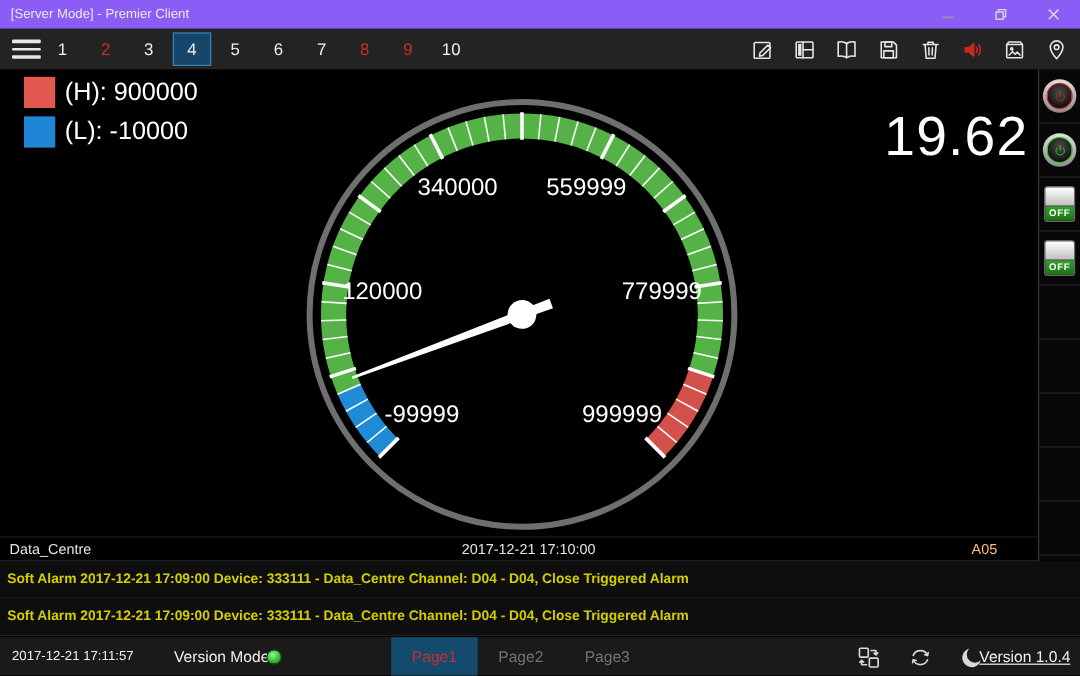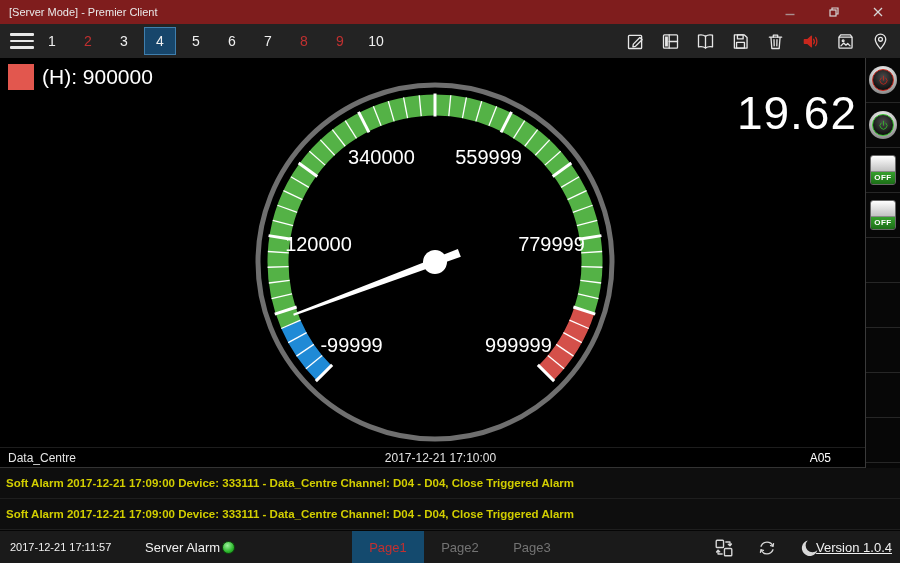--- a/index.html
+++ b/index.html
@@ -1,48 +1,48 @@
 <!DOCTYPE html>
 <html><head>
 <meta charset="utf-8">
 <style>
   * { margin:0; padding:0; box-sizing:border-box; }
   html,body { width:900px; height:563px; background:#000; font-family:"Liberation Sans", sans-serif; overflow:hidden; }
   .app { position:relative; width:900px; height:563px; background:#000; }
 
   
-  .titlebar { position:absolute; left:0; top:0; width:900px; height:24px; background:#7f1d1d; }
+  .titlebar { position:absolute; left:0; top:0; width:900px; height:24px; background:#8b5cf6; }
   .title-text { position:absolute; left:9px; top:0; line-height:24px; font-size:11px; color:#eaeaea; }
   .win-btns { position:absolute; right:0; top:0; height:24px; display:flex; }
   .win-btn { width:44px; height:24px; display:flex; align-items:center; justify-content:center; }
 
   
   .toolbar { position:absolute; left:0; top:24px; width:900px; height:34px; background:#232323; }
   .hamburger { position:absolute; left:10px; top:9px; width:24px; height:16px; display:flex; flex-direction:column; justify-content:space-between; }
   .hamburger div { height:2.6px; background:#e8e8e8; border-radius:1px; }
   .tbnums { position:absolute; left:34px; top:0; height:34px; display:flex; align-items:center; }
   .tbnum { width:36px; height:34px; display:flex; align-items:center; justify-content:center; }
   .tbnum .box { min-width:30px; height:28px; display:flex; align-items:center; justify-content:center; font-size:14px; color:#f0f0f0; }
   .tbnum.alert .box { color:#c03030; }
   .tbnum.selected .box { background:#17466b; border:1.5px solid #3f7fae; width:32px; }
   .tbicons { position:absolute; right:2px; top:0; height:34px; display:flex; align-items:center; }
   .tbicon { width:35px; height:34px; display:flex; align-items:center; justify-content:center; }
 
   
   .main { position:absolute; left:0; top:58px; width:865px; height:410px; background:#000; }
-  .legend { position:absolute; left:8px; top:6px; }
+  .legend { position:absolute; left:20px; top:6px; }
   .legend-row { display:flex; align-items:center; margin-bottom:7px; }
   .swatch { width:26px; height:26px; margin-right:8px; }
   .legend-label { font-size:21px; color:#fff; }
   .big-value { position:absolute; right:8px; top:-4px; font-size:46px; color:#fff; letter-spacing:1px;margin-top:32px; }
   #gauge-svg { position:absolute; left:235px; top:4px; }
   .info-row { position:absolute; left:0; bottom:0; width:865px; height:21px; border-top:1px solid #1d1d1d; border-bottom:1px solid #333; }
   .info-device { position:absolute; left:8px; line-height:20px; font-size:12px; color:#e4e4e4; }
   .info-time { position:absolute; left:0; right:0; text-align:center; line-height:20px; font-size:12px; color:#e4e4e4;padding-left:16px; }
-  .info-chan { position:absolute; right:34px; line-height:20px; font-size:12px; color:#ffffff; }
+  .info-chan { position:absolute; right:34px; line-height:20px; font-size:12px; color:#fdba74; }
 
   
   .sidebar { position:absolute; left:865px; top:58px; width:35px; height:410px; background:#070707; border-left:1px solid #3a3a3a; }
   .cell { width:34px; height:45px; border-bottom:1px solid #262626; display:flex; align-items:center; justify-content:center; }
   .power-btn { width:28px; height:28px; border-radius:50%; background:radial-gradient(circle at 50% 30%, #ffffff, #c8c8c8 45%, #6e6e6e 95%); display:flex; align-items:center; justify-content:center; }
   .power-inner { width:22px; height:22px; border-radius:50%; background:radial-gradient(circle at 50% 35%, #4a4a4a, #111 75%); display:flex; align-items:center; justify-content:center; }
   .power-inner.red { border:1.5px solid #c8281e; }
   .power-inner.green { border:1.5px solid #35c02c; }
   .toggle { width:26px; height:30px; border:1px solid #666; border-radius:3px; overflow:hidden; background:#222; }
   .toggle-handle { height:16px; background:linear-gradient(180deg,#ffffff,#c2c2c2); border-bottom:1px solid #8a8a8a; }
@@ -51,21 +51,21 @@
   
   .alarms { position:absolute; left:0; top:468px; width:900px; height:62px; background:#0b0b0b; display:flex; flex-direction:column; }
   .alarm-row { flex:1; display:flex; align-items:center; padding-left:6px; border-bottom:1px solid #1e1e1e; background:#0e0e0e; font-size:11.5px; font-weight:600; white-space:nowrap; }
 
   
   .statusbar { position:absolute; left:0; top:530px; width:900px; height:33px; background:#1a1a1a; border-top:1px solid #050505; }
   .sb-clock { position:absolute; left:10px; line-height:33px; font-size:11px; color:#f0f0f0; }
   .sb-mode { position:absolute; left:145px; line-height:33px; font-size:13px; color:#f0f0f0; }
   .sb-dot { position:absolute; left:222px; top:10px; width:13px; height:13px; border-radius:50%;
             background:radial-gradient(circle at 40% 32%, #9df29d, #2eb82e 60%, #157a15); border:1px solid #0d4d0d; }
-  .sb-tabs { position:absolute; left:352px; top:0; height:33px; display:flex; }
+  .sb-tabs { position:absolute; left:326px; top:0; height:33px; display:flex; }
   .sb-tab { width:72px; height:33px; display:flex; align-items:center; justify-content:center; font-size:13px; color:#737373; }
   .sb-tab.selected { background:#144a6e; color:#c23030; }
   .sb-icons { position:absolute; right:78px; top:0; height:33px; width:110px; display:flex; justify-content:space-between; align-items:center; }
   .sb-icon { width:24px; height:24px; display:flex; align-items:center; justify-content:center; }
   .sb-version { position:absolute; right:8px; line-height:33px; font-size:13px; color:#f0f0f0;text-decoration:underline; }
 </style>
 </head>
 <body>
 
 <div class="app">
@@ -190,20 +190,24 @@
           </svg>
         </div>
       </div>
   </div>
 
   <div class="main">
     <div class="legend">
       <div class="legend-row">
         <div class="swatch" id="swatch-high" style="background: rgb(226, 87, 78);"></div>
         <div class="legend-label">(H): 900000</div>
+      </div>
+      <div class="legend-row">
+        <div class="swatch" id="swatch-low" style="background: rgb(31, 134, 214);"></div>
+        <div class="legend-label">(L): -10000</div>
       </div>
     </div>
     <div class="big-value">19.62</div>
     <svg id="gauge-svg" width="400" height="400" viewBox="0 0 400 400">
         <circle cx="200" cy="200" r="177" fill="none" stroke="#6f6f6f" stroke-width="5"></circle>
         <path d="M 88.98 311.02 A 157 157 0 0 1 55.91 262.35" stroke="#1f8ad6" stroke-width="21" fill="none"></path>
         <path d="M 55.91 262.35 A 157 157 0 1 1 349.32 248.52" stroke="#54b246" stroke-width="21" fill="none"></path>
         <path d="M 349.32 248.52 A 157 157 0 0 1 311.02 311.02" stroke="#d4504a" stroke-width="21" fill="none"></path>
         <line x1="97.12" y1="302.88" x2="80.85" y2="319.15" stroke="#fff" stroke-width="3"></line>
         <line x1="87.12" y1="293.38" x2="70.94" y2="306.77" stroke="#fff" stroke-width="1.3"></line>
@@ -314,21 +318,21 @@
       <div class="cell"></div>
     </div>
 
   <div class="alarms" id="alarms">
       <div class="alarm-row" style="color: rgb(210, 206, 0);">Soft Alarm 2017-12-21 17:09:00 Device: 333111 - Data_Centre Channel: D04 - D04, Close Triggered Alarm</div>
       <div class="alarm-row" style="color: rgb(210, 206, 0);">Soft Alarm 2017-12-21 17:09:00 Device: 333111 - Data_Centre Channel: D04 - D04, Close Triggered Alarm</div>
     </div>
 
   <div class="statusbar">
     <div class="sb-clock">2017-12-21 17:11:57</div>
-    <div class="sb-mode">Server Alarm</div>
+    <div class="sb-mode">Version Mode</div>
     <div class="sb-dot"></div>
     <div class="sb-tabs" id="sbtabs">
         <div class="sb-tab selected">Page1</div>
         <div class="sb-tab">Page2</div>
         <div class="sb-tab">Page3</div>
       </div>
     <div class="sb-icons" id="sbicons">
         <div class="sb-icon">
           <svg viewBox="0 0 24 24" width="22" height="22" fill="none" stroke="#d8d8d8" stroke-width="1.5" stroke-linecap="round" stroke-linejoin="round">
             <rect x="3.5" y="3.5" width="8" height="8" rx="1"></rect>

